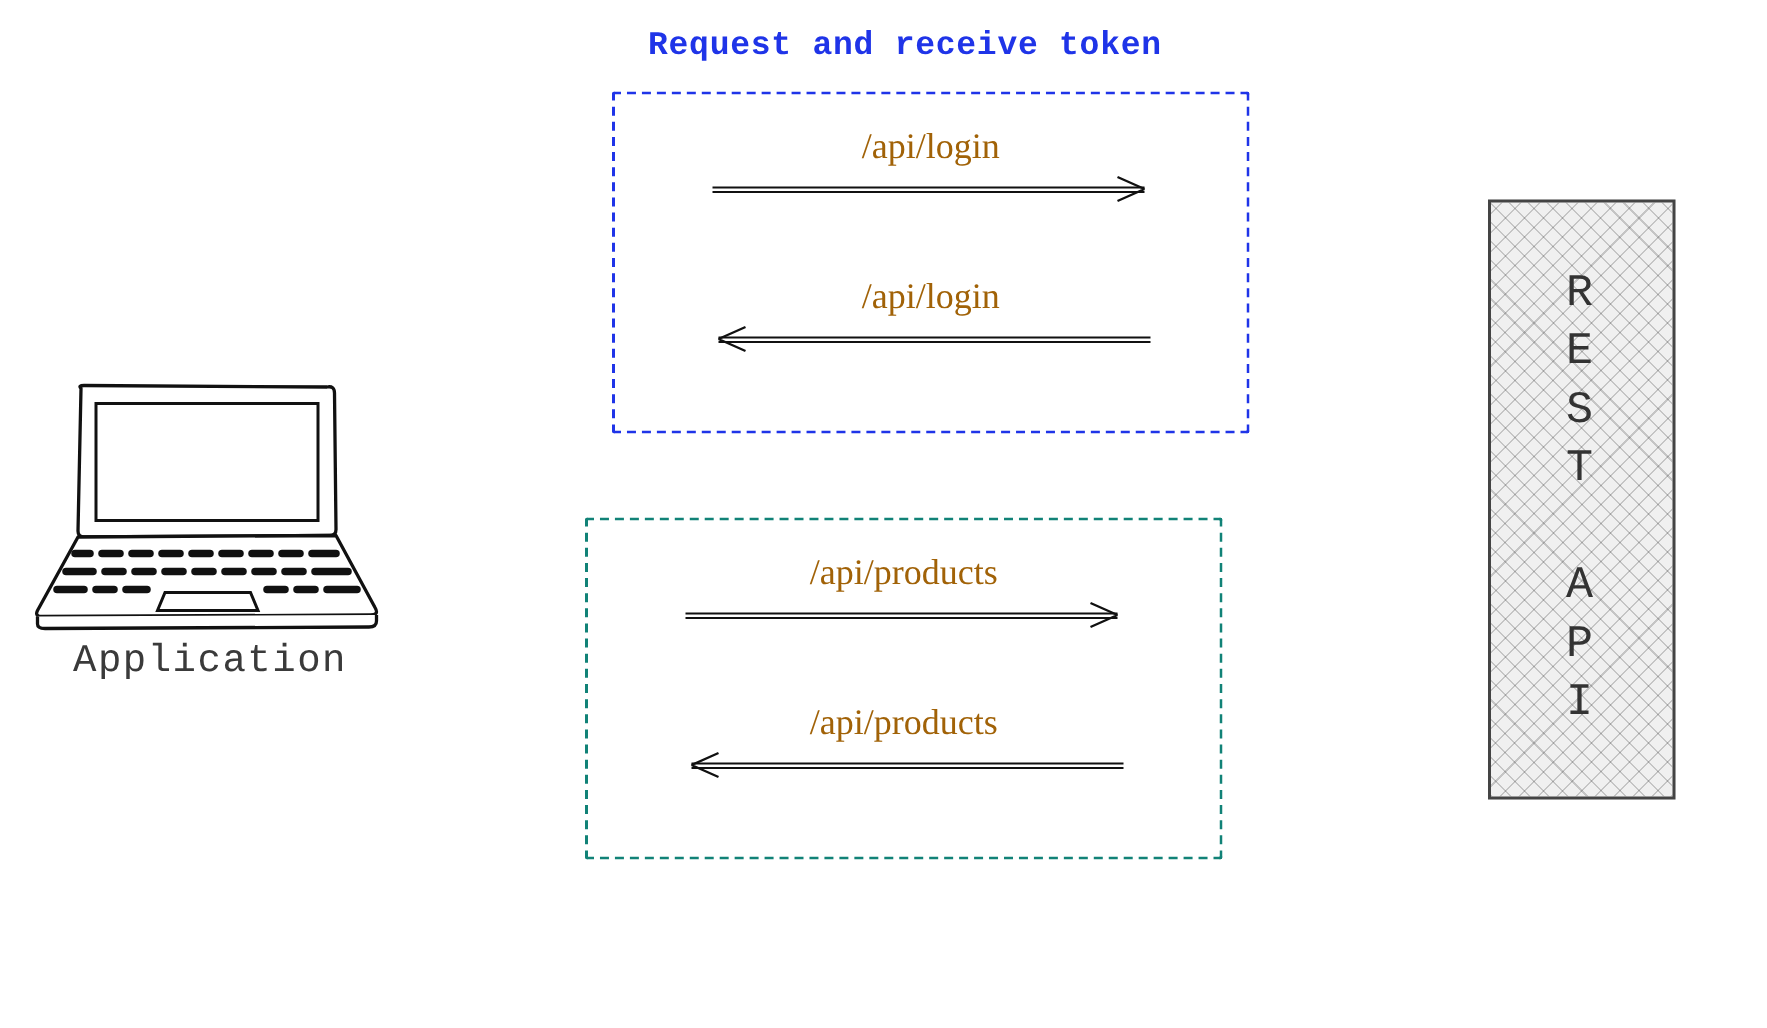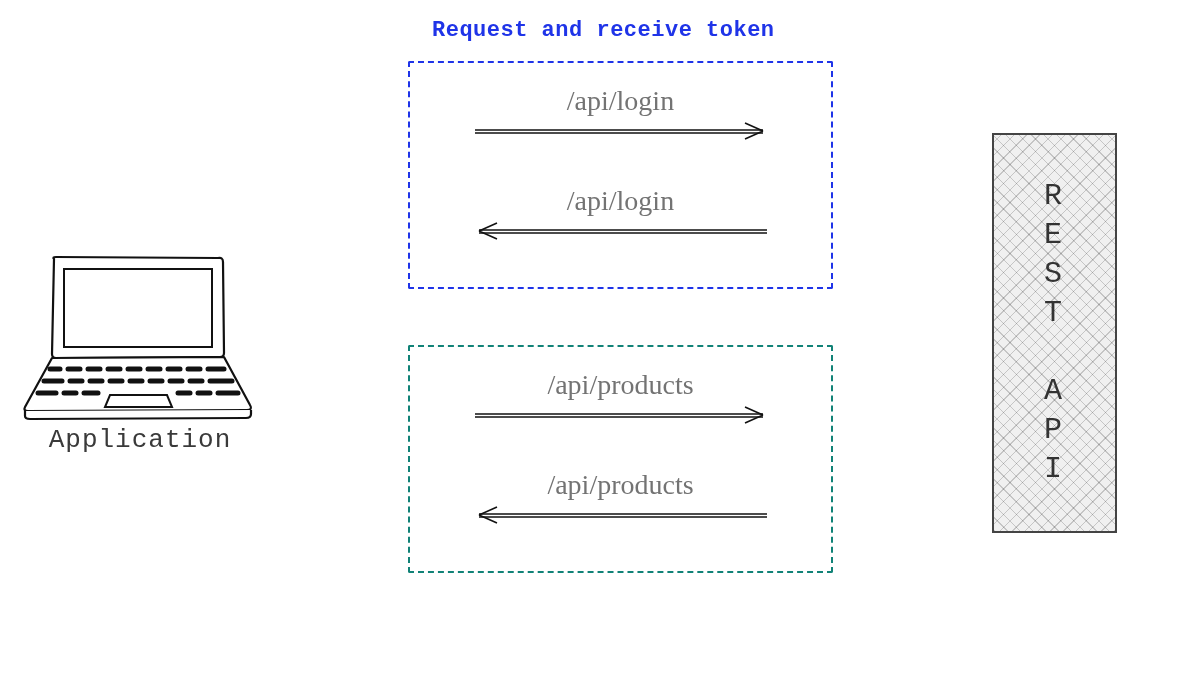--- a/index.html
+++ b/index.html
@@ -39,21 +39,21 @@
     box-sizing: border-box;
   }
   .box1 {
     left: 408px;
     top: 61px;
     width: 425px;
     height: 228px;
     border-color: #1f34e8;
   }
   .box2 {
-    left: 408px;
+    left: 390px;
     top: 345px;
     width: 425px;
     height: 228px;
     border-color: #118277;
   }
   .box-title {
     font-size: 22px;
     font-weight: 600;
     letter-spacing: .5px;
   }
@@ -63,22 +63,22 @@
   
   .arrow-row {
     position: absolute;
     left: 50%;
     transform: translateX(-50%);
     width: 330px;
     text-align: center;
   }
   .endpoint {
     font-family: "Segoe Script", "Comic Sans MS", cursive;
-    font-size: 28px;
-    color: #737373;
+    font-size: 24px;
+    color: #a16207;
     margin-bottom: 2px;
   }
   .arrow-svg { display: block; margin: 0 auto; }
 
   
   .api-box {
     left: 992px;
     top: 133px;
     width: 125px;
     height: 400px;

